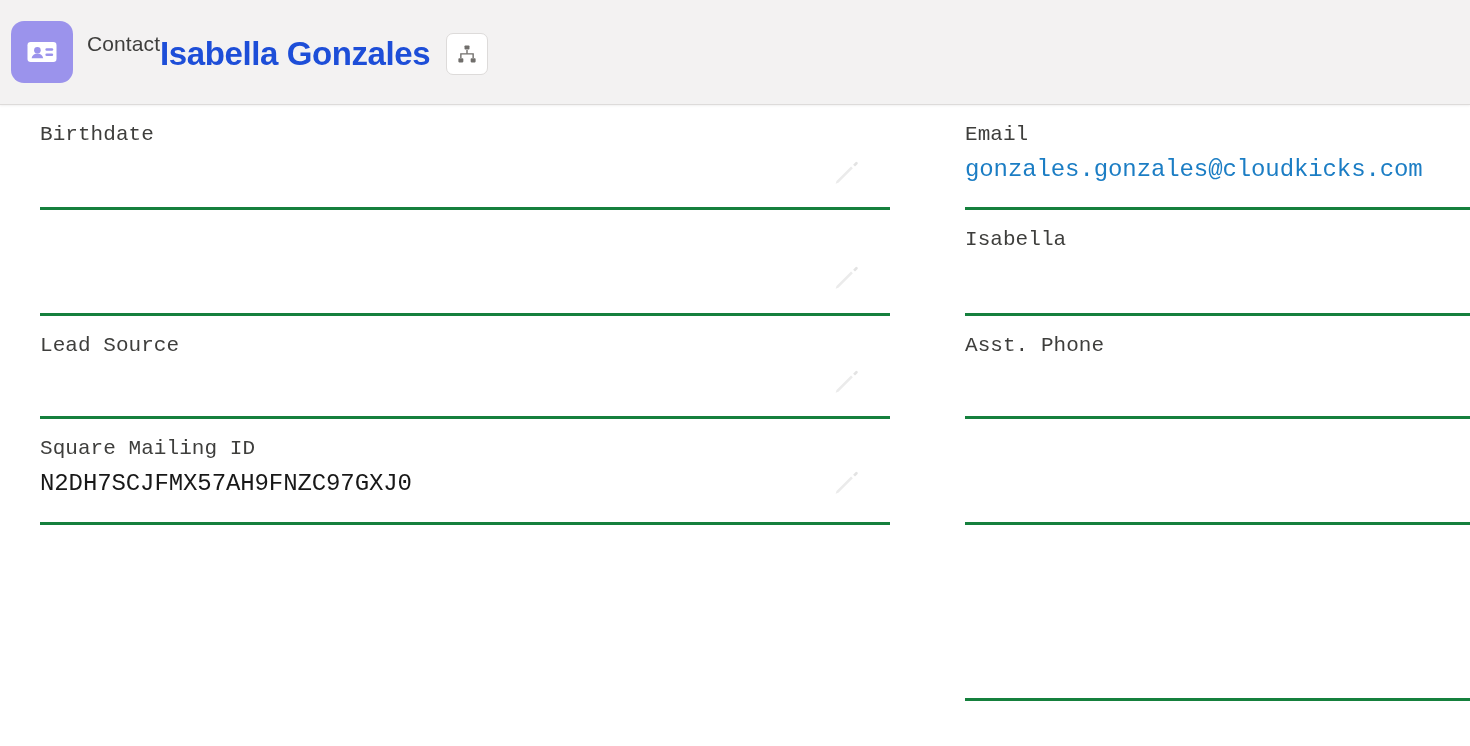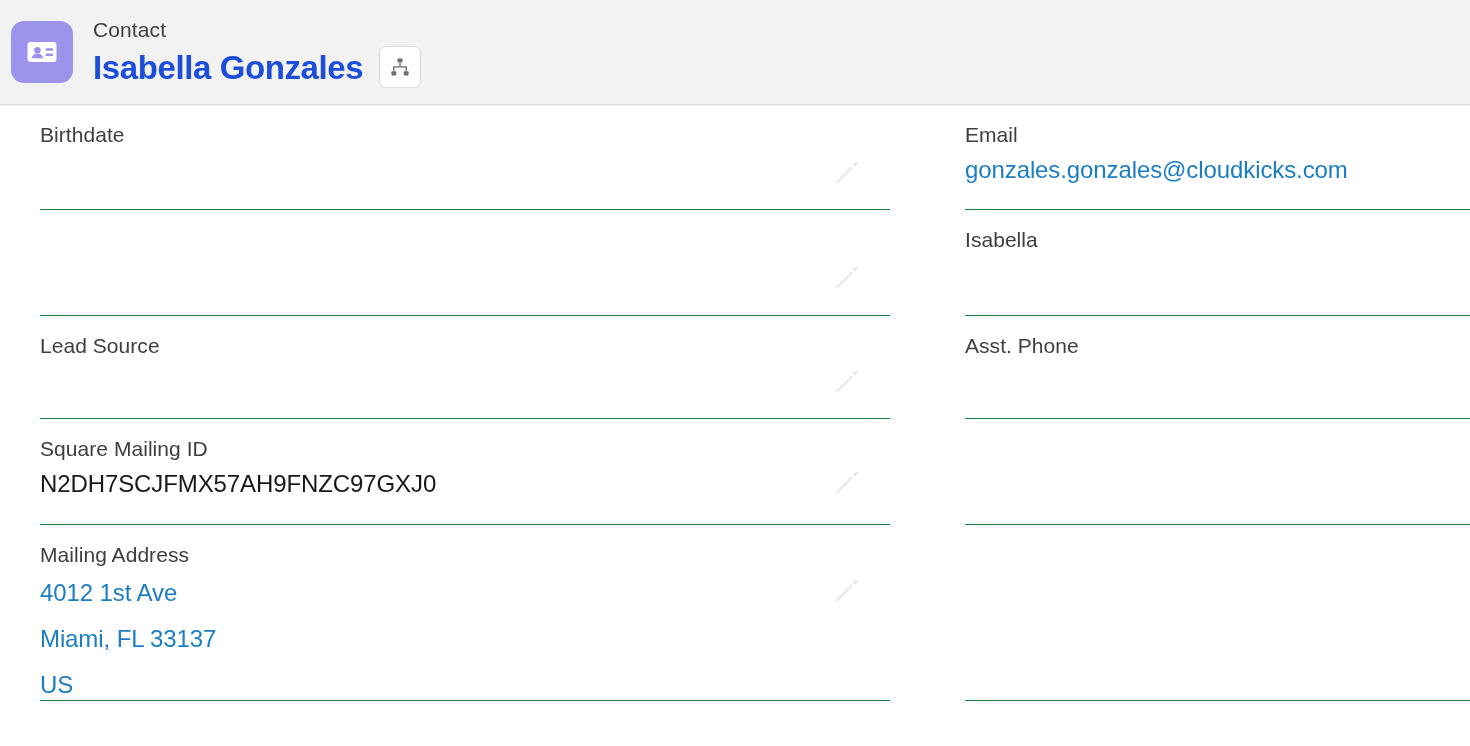--- a/index.html
+++ b/index.html
@@ -39,23 +39,23 @@
     border-radius: 13px;
     background: #9b93ec;
     flex: 0 0 auto;
     display: flex;
     align-items: center;
     justify-content: center;
   }
   .entity-icon svg { display: block; }
 
   .header-text {
-    margin-left: 20px;
-    display: flex;
-    flex-direction: column;
+    margin-left: 14px;
+    display: flex;
+    flex-direction: row;
     justify-content: center;
   }
 
   .obj-type {
     font-size: 21px;
     line-height: 27px;
     color: #3e3e3c;
     font-weight: 400;
     letter-spacing: 0.1px;
   }
@@ -101,21 +101,22 @@
   }
 
   .col {
     flex: 0 0 auto;
   }
   .col-left  { width: 890px; padding-left: 40px; }
   .col-right { width: 530px; margin-left: 75px; }
 
   .field {
     position: relative;
-    border-bottom: 1px solid #15803d;
+    border-bottom: 3px solid #15803d;
+    font-family: Liberation Mono, monospace;
   }
 
   .field-label {
     font-size: 21px;
     line-height: 26px;
     color: #3e3e3c;
     font-weight: 400;
     letter-spacing: 0.05px;
     padding-top: 17px;
     white-space: nowrap;
@@ -243,34 +244,20 @@
           <div class="field-label">Square Mailing ID</div>
           <div class="field-value">N2DH7SCJFMX57AH9FNZC97GXJ0</div>
           <div class="edit-pencil" style="top:48px;">
             <svg viewBox="0 0 24 24" aria-hidden="true">
               <path d="M3.6 19.1l-0.7 2.2 2.2-0.7 11.6-11.6-1.5-1.5z" fill="#ebebeb"></path>
               <path d="M16.9 6.1l1.5 1.5 1.9-1.9a1.05 1.05 0 0 0 0-1.5l0 0a1.05 1.05 0 0 0-1.5 0z" fill="#e3e3e3"></path>
             </svg>
           </div>
         </div>
 
-        <div class="field h-mailing">
-          <div class="field-label">Mailing Address</div>
-          <div class="field-value" style="padding-top:2px;">
-            <span class="addr-line">4012 1st Ave</span>
-            <span class="addr-line">Miami, FL 33137</span>
-            <span class="addr-line">US</span>
-          </div>
-          <div class="edit-pencil" style="top:50px;">
-            <svg viewBox="0 0 24 24" aria-hidden="true">
-              <path d="M3.6 19.1l-0.7 2.2 2.2-0.7 11.6-11.6-1.5-1.5z" fill="#ebebeb"></path>
-              <path d="M16.9 6.1l1.5 1.5 1.9-1.9a1.05 1.05 0 0 0 0-1.5l0 0a1.05 1.05 0 0 0-1.5 0z" fill="#e3e3e3"></path>
-            </svg>
-          </div>
-        </div>
 
       </div>
 
       <div class="col col-right">
 
         <div class="field h-email">
           <div class="field-label">Email</div>
           <div class="field-value link">gonzales.gonzales@cloudkicks.com</div>
         </div>
 

